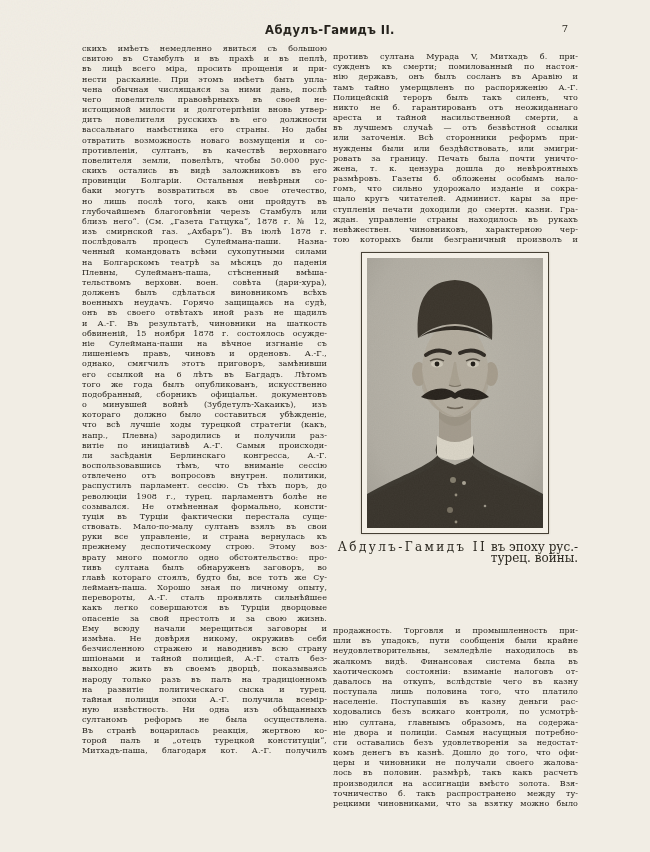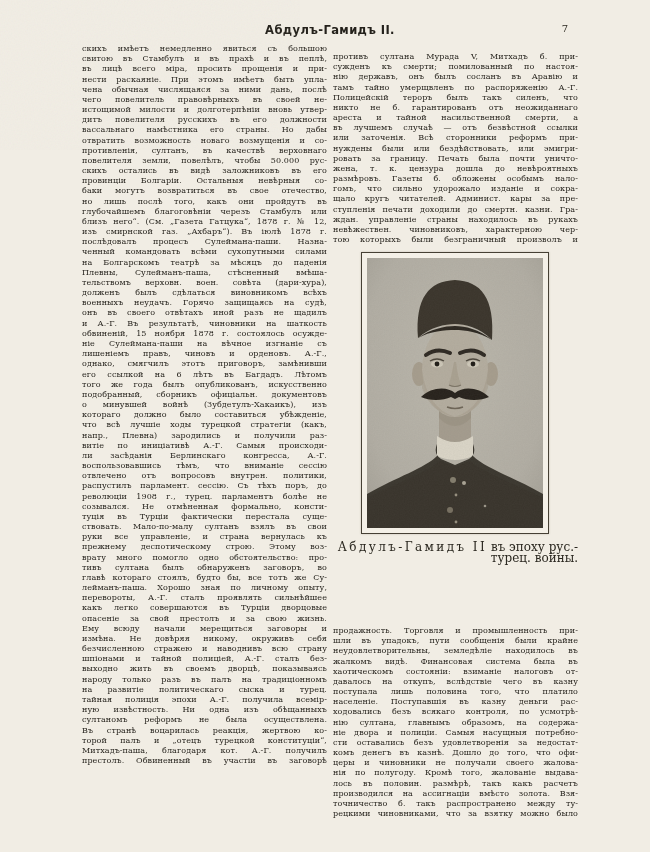--- a/index.html
+++ b/index.html
@@ -122,21 +122,20 @@
       <div class="tl">шпіонами и тайной полиціей, А.-Г. сталъ без-</div>
       <div class="tl">выходно жить въ своемъ дворцѣ, показываясь</div>
       <div class="tl">народу только разъ въ палъ на традиціонномъ</div>
       <div class="tl">на развитіе политическаго сыска и турец.</div>
       <div class="tl">тайная полиція эпохи А.-Г. получила всемір-</div>
       <div class="tl">ную извѣстность. Ни одна изъ обѣщанныхъ</div>
       <div class="tl">султаномъ реформъ не была осуществлена.</div>
       <div class="tl">Въ странѣ воцарилась реакція, жертвою ко-</div>
       <div class="tl">торой палъ и „отецъ турецкой конституціи“,</div>
       <div class="tl">Митхадъ-паша, благодаря кот. А.-Г. получилъ</div>
-      <div class="tl">престолъ. Обвиненный въ участіи въ заговорѣ</div>
   </div>
 
   <div class="col col-right-top">
     <div class="tl">противъ султана Мурада V, Митхадъ б. при-</div>
       <div class="tl">сужденъ къ смерти; помилованный по настоя-</div>
       <div class="tl">нію державъ, онъ былъ сосланъ въ Аравію и</div>
       <div class="tl">тамъ тайно умерщвленъ по распоряженію А.-Г.</div>
       <div class="tl">Полицейскій тероръ былъ такъ силенъ, что</div>
       <div class="tl">никто не б. гарантированъ отъ неожиданнаго</div>
       <div class="tl">ареста и тайной насильственной смерти, а</div>
@@ -230,21 +229,20 @@
       <div class="tl">хаотическомъ состояніи: взиманіе налоговъ от-</div>
       <div class="tl">давалось на откупъ, вслѣдствіе чего въ казну</div>
       <div class="tl">поступала лишь половина того, что платило</div>
       <div class="tl">населеніе. Поступавшія въ казну деньги рас-</div>
       <div class="tl">ходовались безъ всякаго контроля, по усмотрѣ-</div>
       <div class="tl">нію султана, главнымъ образомъ, на содержа-</div>
       <div class="tl">ніе двора и полиціи. Самыя насущныя потребно-</div>
       <div class="tl">сти оставались безъ удовлетворенія за недостат-</div>
       <div class="tl">комъ денегъ въ казнѣ. Дошло до того, что офи-</div>
       <div class="tl">церы и чиновники не получали своего жалова-</div>
-      <div class="tl">нія по полугоду. Кромѣ того, жалованіе выдава-</div>
       <div class="tl">лось въ половин. размѣрѣ, такъ какъ расчетъ</div>
       <div class="tl">производился на ассигнаціи вмѣсто золота. Взя-</div>
       <div class="tl">точничество б. такъ распространено между ту-</div>
       <div class="tl">рецкими чиновниками, что за взятку можно было</div>
   </div>
 
   <svg class="page-noise" aria-hidden="true">
     <filter id="pnoise">
         <feTurbulence type="fractalNoise" baseFrequency="0.7" numOctaves="2"></feTurbulence>
       </filter>

